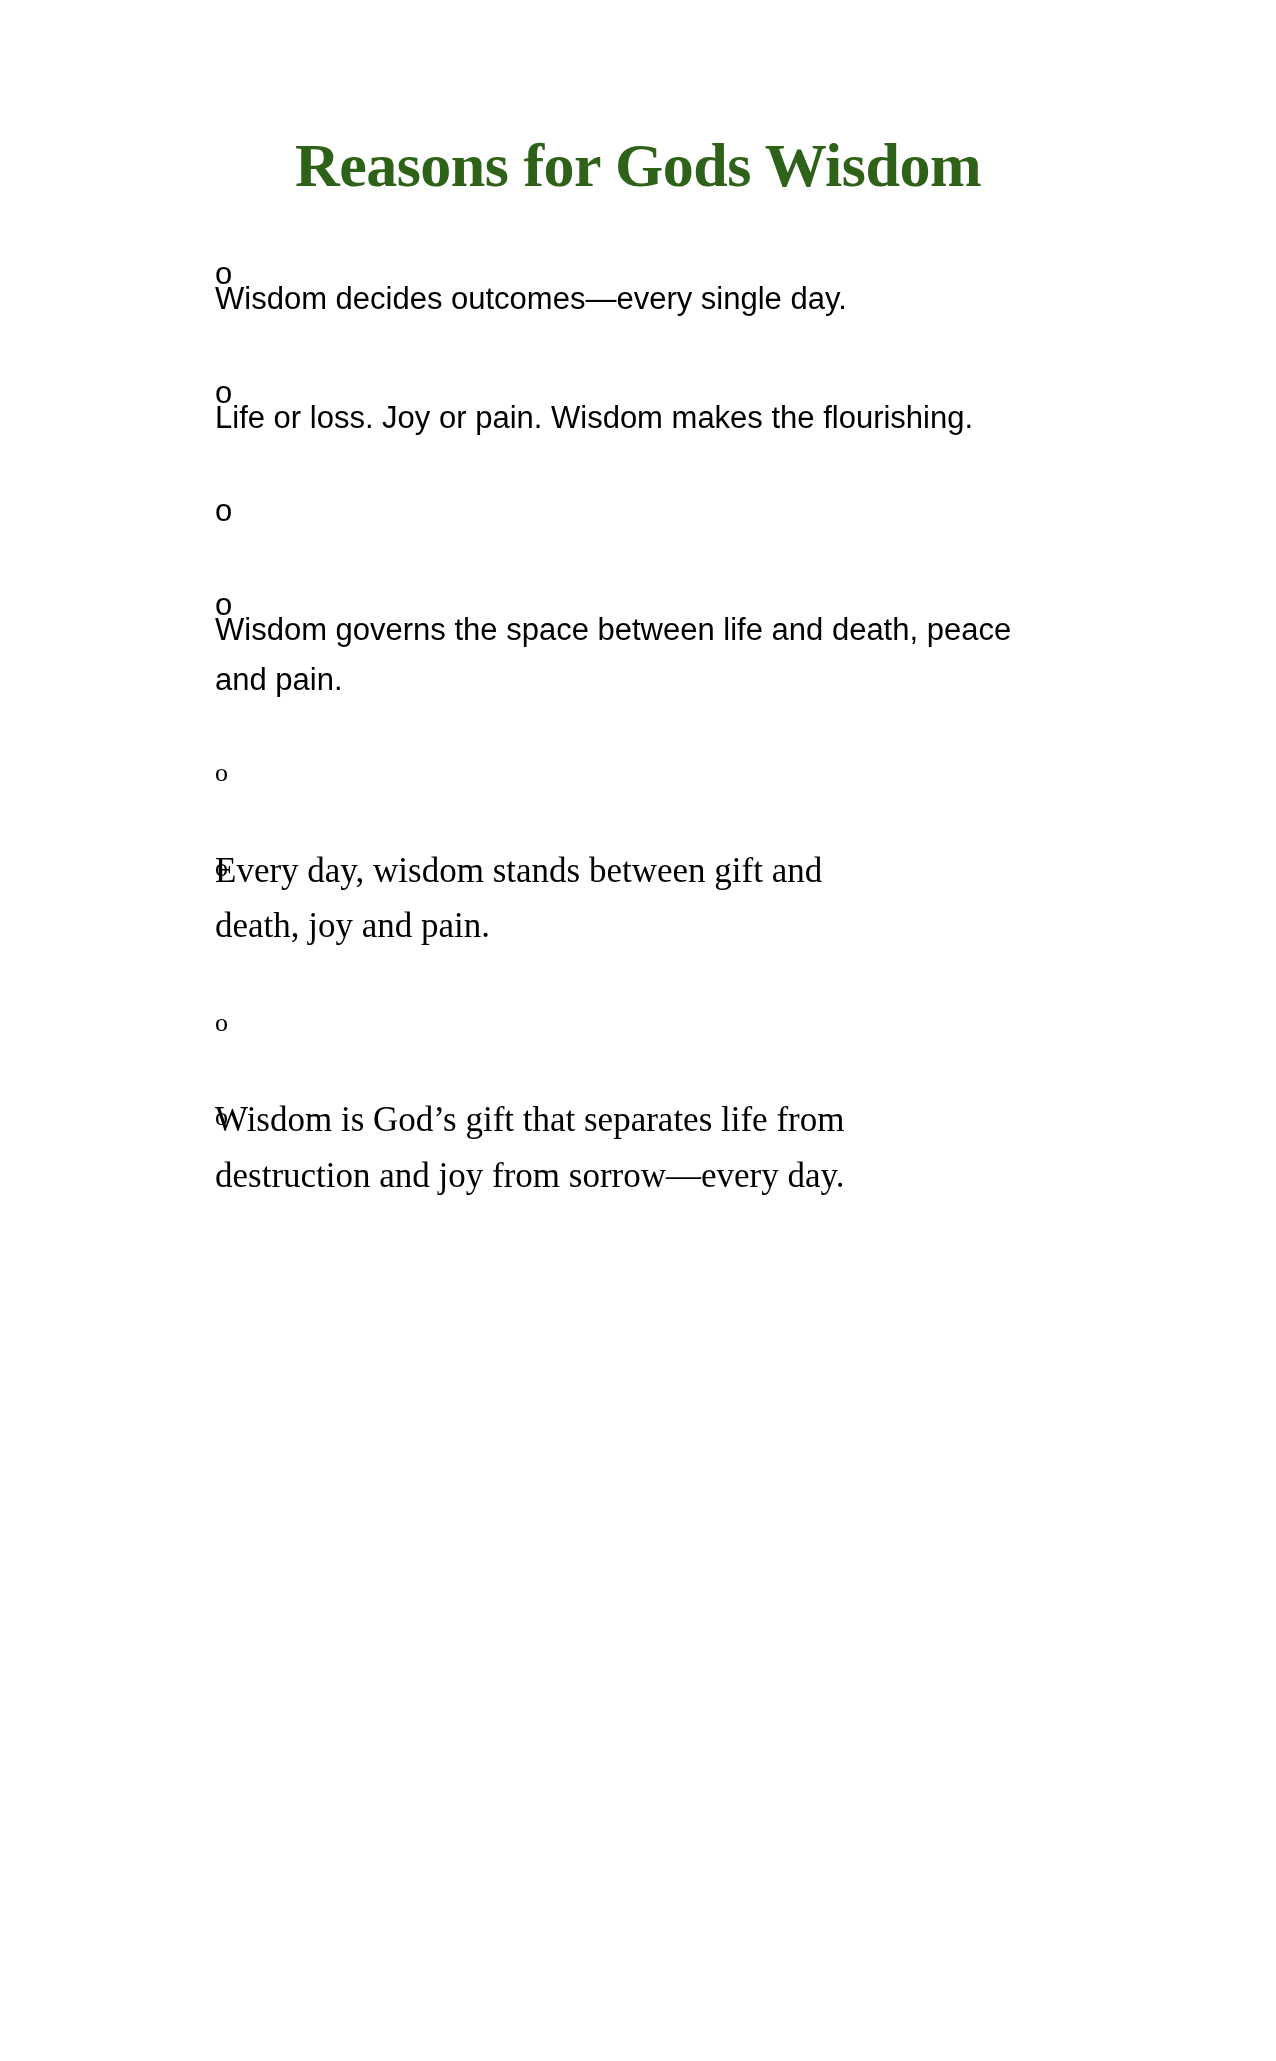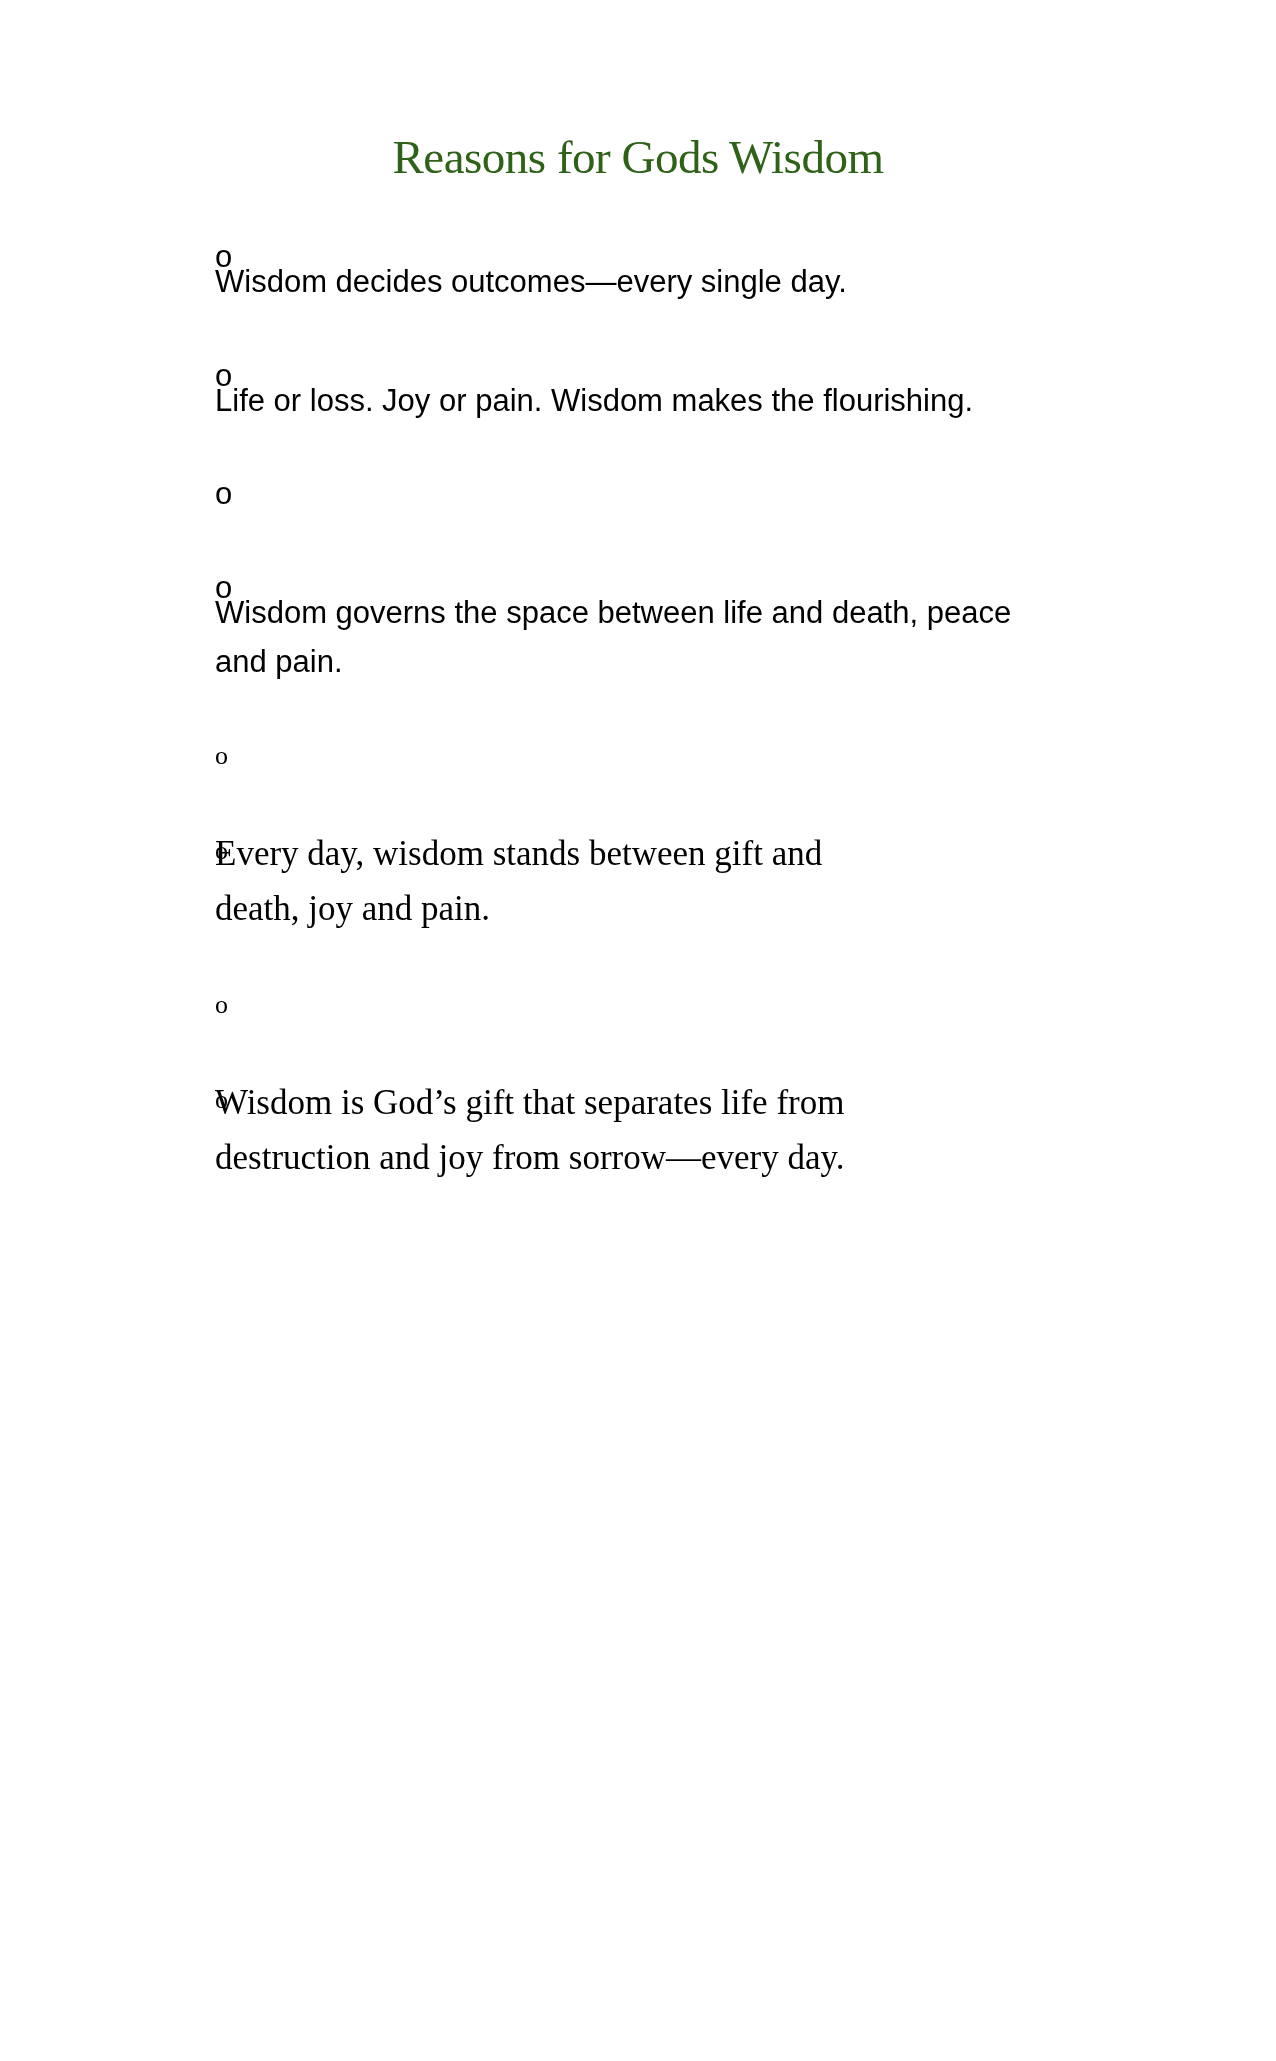--- a/index.html
+++ b/index.html
@@ -16,22 +16,22 @@
   }
   .page {
     width: 1276px;
     min-height: 2061px;
     box-sizing: border-box;
     padding: 130px 90px 60px 90px;
     background: #ffffff;
   }
   .doc-title {
     font-family: "Liberation Serif", serif;
-    font-weight: normal;
-    font-size: 47px;
+    font-weight: bold;
+    font-size: 62px;
     line-height: 1.15;
     color: #2f6219;
     text-align: center;
     margin: 0 0 48px 0;
     letter-spacing: -0.5px;
   }
   .list {
     margin: 0;
     padding: 0;
     list-style: none;

